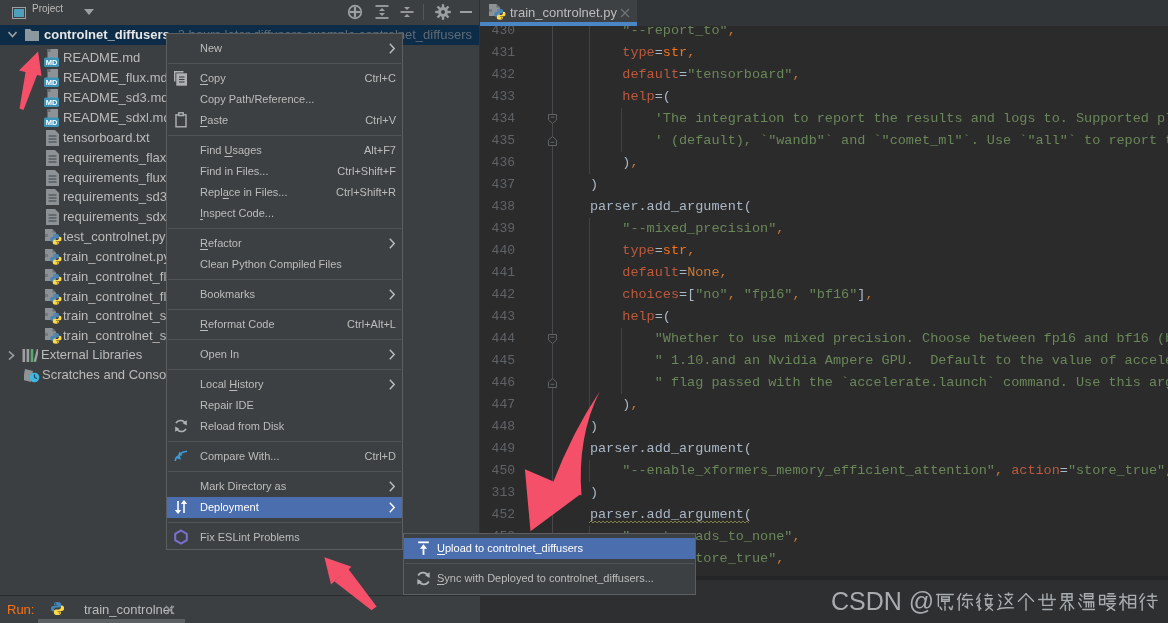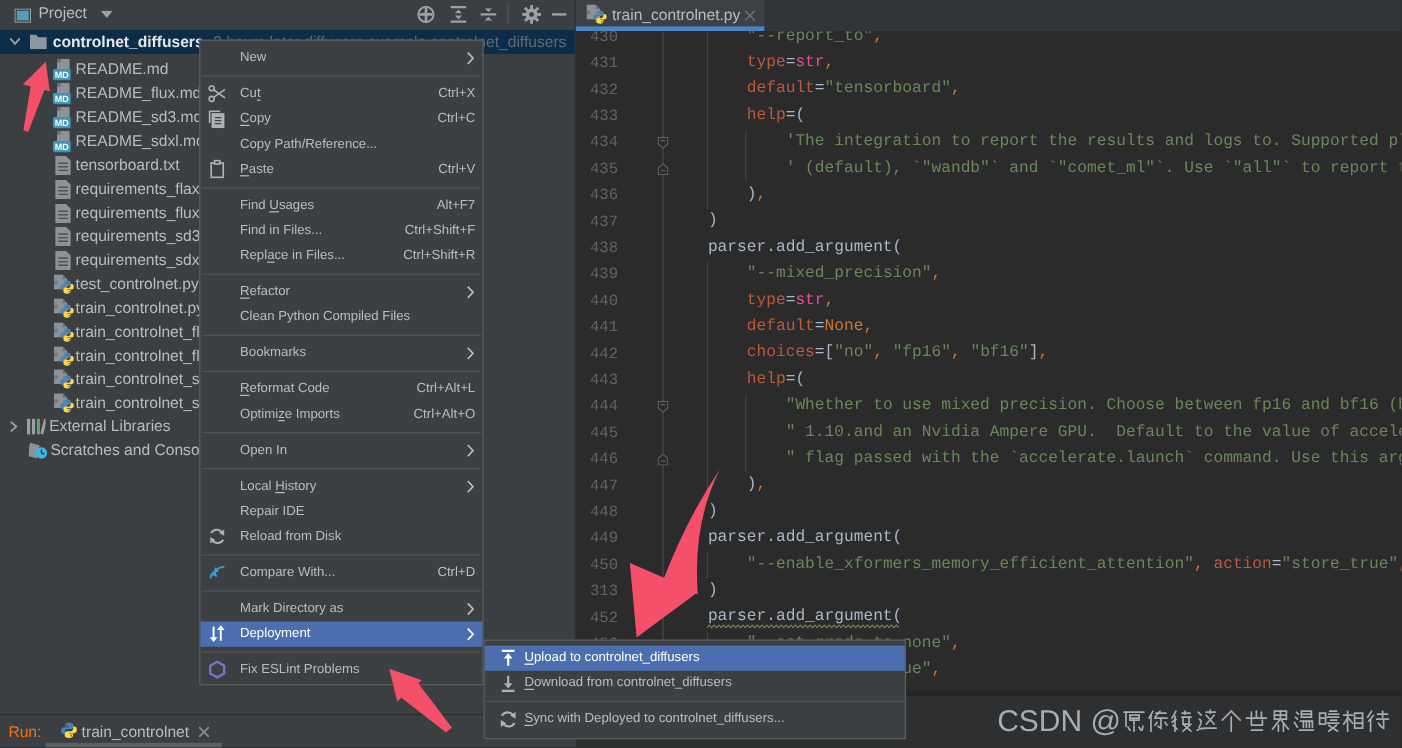--- a/index.html
+++ b/index.html
@@ -14,21 +14,21 @@
 #tabstrip{position:absolute;left:480px;top:0;width:688px;height:26px;background:#313538;}
 #tab{position:absolute;left:0;top:0;width:157px;height:22px;background:#3d4143;}
 #tabline{position:absolute;left:0;top:22px;width:157px;height:4px;background:#4a86c5;}
 #editor{position:absolute;left:480px;top:26px;width:688px;height:550px;background:#2b2b2b;overflow:hidden;}
 .lnum{position:absolute;left:0;width:35px;text-align:right;font-family:"Liberation Mono",monospace;font-size:13px;line-height:22px;color:#606366;}
 .cline{position:absolute;left:77.5px;font-family:"Liberation Mono",monospace;font-size:13.5px;line-height:22px;white-space:pre;color:#a9b7c6;}
 .s{color:#6a8759;}
 .p{color:#bc5a3d;}
 .k{color:#cc7832;}
 .c{color:#cc7832;}
-.b{color:#ec4899;}
+.b{color:#f97316;}
 .iguide{position:absolute;width:1px;background:#404346;}
 #botline{position:absolute;left:480px;top:576px;width:688px;height:4px;background:#232527;}
 #botright{position:absolute;left:480px;top:580px;width:688px;height:43px;background:#2d2f31;}
 .menu{position:absolute;background:#3d4042;border:1px solid #5c5e60;font-size:11px;color:#bcbcbc;z-index:20;}
 .mi{position:relative;height:21px;line-height:21px;white-space:nowrap;}
 .mi .lbl{position:absolute;left:33px;top:0;}
 .mi .sc{position:absolute;right:6px;top:0;color:#bcbcbc;}
 .mi .ic{position:absolute;left:6px;top:2px;}
 .msep{height:9px;position:relative;}
 .msep:after{content:"";position:absolute;left:1px;right:1px;top:4px;height:1px;background:#515456;}
@@ -40,21 +40,21 @@
 .u{text-decoration:underline;text-underline-offset:2px;}
 </style></head>
 <body>
 
 <div id="panel">
 
   <svg class="abs" style="left:12px;top:7px" width="14" height="12" viewBox="0 0 14 12">
       <rect x="0.5" y="0.5" width="13" height="11" fill="none" stroke="#9da0a2"></rect>
       <rect x="2" y="2" width="10" height="8" fill="#4e9fbb"></rect>
     </svg>
-  <div class="abs" style="left:32px;top:3px;font-size:13px;color:#bbbbbb;">Project</div>
+  <div class="abs" style="left:32px;top:3px;font-size:10px;color:#bbbbbb;">Project</div>
   <svg class="abs" style="left:84px;top:9px" width="10" height="6" viewBox="0 0 10 6">
       <polygon points="0,0 10,0 5,6" fill="#9da0a2"></polygon>
     </svg>
   <svg class="abs" style="left:347px;top:4px" width="16" height="16" viewBox="0 0 16 16">
       <circle cx="8" cy="8" r="6.3" fill="none" stroke="#9da0a2" stroke-width="1.7"></circle>
       <line x1="8" y1="2.6" x2="8" y2="13.4" stroke="#9da0a2" stroke-width="2.2"></line>
       <line x1="2.6" y1="8" x2="13.4" y2="8" stroke="#9da0a2" stroke-width="2.2"></line>
     </svg>
   <svg class="abs" style="left:374px;top:4px" width="16" height="16" viewBox="0 0 16 16">
       <g stroke="#9da0a2" stroke-width="1.8">
@@ -278,21 +278,21 @@
         <span style="position:absolute;left:42px;">Scratches and Consoles</span>
       </div>
     </div>
 </div>
 
 <div id="runstrip">
   <div class="abs" style="left:7px;top:6px;font-size:13px;color:#f97316;text-align:center;">Run:</div>
   <svg class="abs" style="left:50px;top:5px" width="15" height="15" viewBox="0 0 16 16">
       <use href="#pylogo"></use>
     </svg>
-  <div class="abs" style="left:68px;top:6px;font-size:13px;color:#bbbbbb;">train_controlnet</div>
+  <div class="abs" style="left:84px;top:6px;font-size:13px;color:#bbbbbb;">train_controlnet</div>
   <svg class="abs" style="left:165px;top:9px" width="10" height="10" viewBox="0 0 10 10">
       <g stroke="#8a8d8f" stroke-width="1.4">
         <line x1="1" y1="1" x2="9" y2="9"></line>
         <line x1="9" y1="1" x2="1" y2="9"></line>
       </g>
     </svg>
   <div class="abs" style="left:38px;top:23px;width:147px;height:4px;background:#5d6062;"></div>
 </div>
 
 <div id="tabstrip">
@@ -499,32 +499,20 @@
 <div class="menu" id="mainmenu" style="left:166px;top:33px;width:237px;padding:4px 0 1px 0;">
     <div class="mi">
       <span class="lbl">New</span>
       <svg class="carr" viewBox="0 0 6 11">
         <polyline points="0.8,0.8 5.2,5.5 0.8,10.2" fill="none" stroke="#bcbcbc" stroke-width="1.4"></polyline>
       </svg>
     </div>
     <div class="msep"></div>
     <div class="mi">
       <svg class="ic" style="" width="16" height="16" viewBox="0 0 16 16">
-        <g stroke="#afb1b3" stroke-width="1.3" fill="none">
-          <circle cx="3.4" cy="3.6" r="2.1"></circle>
-          <circle cx="3.4" cy="12.4" r="2.1"></circle>
-          <line x1="5" y1="4.8" x2="14.5" y2="11.5"></line>
-          <line x1="5" y1="11.2" x2="14.5" y2="4.5"></line>
-        </g>
-      </svg>
-      <span class="lbl">Cu<span class="u">t</span></span>
-      <span class="sc">Ctrl+X</span>
-    </div>
-    <div class="mi">
-      <svg class="ic" style="" width="16" height="16" viewBox="0 0 16 16">
         <g fill="none" stroke="#afb1b3" stroke-width="1.4">
           <path d="M1.7 11.5 V1.7 H10.5"></path>
           <rect x="4" y="4" width="9.3" height="11" fill="#afb1b3"></rect>
         </g>
         <g stroke="#3d4042" stroke-width="1.1">
           <line x1="6" y1="7" x2="11.5" y2="7"></line>
           <line x1="6" y1="9.5" x2="11.5" y2="9.5"></line>
           <line x1="6" y1="12" x2="11.5" y2="12"></line>
         </g>
       </svg>
@@ -550,20 +538,23 @@
       <span class="sc">Alt+F7</span>
     </div>
     <div class="mi">
       <span class="lbl">Find in Files...</span>
       <span class="sc">Ctrl+Shift+F</span>
     </div>
     <div class="mi">
       <span class="lbl">Repl<span class="u">a</span>ce in Files...</span>
       <span class="sc">Ctrl+Shift+R</span>
     </div>
+    <div class="mi">
+      <span class="lbl"><span class="u">I</span>nspect Code...</span>
+    </div>
     <div class="msep"></div>
     <div class="mi">
       <span class="lbl"><span class="u">R</span>efactor</span>
       <svg class="carr" viewBox="0 0 6 11">
         <polyline points="0.8,0.8 5.2,5.5 0.8,10.2" fill="none" stroke="#bcbcbc" stroke-width="1.4"></polyline>
       </svg>
     </div>
     <div class="mi">
       <span class="lbl">Clean Python Compiled Files</span>
     </div>
@@ -571,24 +562,20 @@
     <div class="mi">
       <span class="lbl">Bookmarks</span>
       <svg class="carr" viewBox="0 0 6 11">
         <polyline points="0.8,0.8 5.2,5.5 0.8,10.2" fill="none" stroke="#bcbcbc" stroke-width="1.4"></polyline>
       </svg>
     </div>
     <div class="msep"></div>
     <div class="mi">
       <span class="lbl"><span class="u">R</span>eformat Code</span>
       <span class="sc">Ctrl+Alt+L</span>
-    </div>
-    <div class="mi">
-      <span class="lbl">Optimi<span class="u">z</span>e Imports</span>
-      <span class="sc">Ctrl+Alt+O</span>
     </div>
     <div class="msep"></div>
     <div class="mi">
       <span class="lbl">Open In</span>
       <svg class="carr" viewBox="0 0 6 11">
         <polyline points="0.8,0.8 5.2,5.5 0.8,10.2" fill="none" stroke="#bcbcbc" stroke-width="1.4"></polyline>
       </svg>
     </div>
     <div class="msep"></div>
     <div class="mi">
@@ -646,36 +633,28 @@
       </svg>
     </div>
     <div class="msep"></div>
     <div class="mi">
       <svg class="ic" style="" width="16" height="16" viewBox="0 0 16 16">
         <polygon points="8,1.5 13.8,4.8 13.8,11.2 8,14.5 2.2,11.2 2.2,4.8" fill="none" stroke="#7b6fd0" stroke-width="2"></polygon>
       </svg>
       <span class="lbl">Fix ESLint Problems</span>
     </div>
   </div>
-<div class="menu" id="submenu" style="left:403px;top:533px;width:352px;padding:4px 0 5px 0;">
+<div class="menu" id="submenu" style="left:403px;top:533px;width:293px;padding:4px 0 5px 0;">
     <div class="mi hl">
       <svg class="ic" style="left:11px;top:2px" width="17" height="17" viewBox="0 0 16 16">
         <line x1="3" y1="2.2" x2="13" y2="2.2" stroke="#ffffff" stroke-width="1.7"></line>
         <line x1="8" y1="14" x2="8" y2="6" stroke="#ffffff" stroke-width="1.7"></line>
         <polygon points="8,4 4.6,8.2 11.4,8.2" fill="#ffffff"></polygon>
       </svg>
       <span class="lbl" style="left:33px"><span class="u">U</span>pload to controlnet_diffusers</span>
-    </div>
-    <div class="mi">
-      <svg class="ic" style="left:11px;top:2px" width="17" height="17" viewBox="0 0 16 16">
-        <line x1="3" y1="13.8" x2="13" y2="13.8" stroke="#afb1b3" stroke-width="1.7"></line>
-        <line x1="8" y1="2" x2="8" y2="10" stroke="#afb1b3" stroke-width="1.7"></line>
-        <polygon points="8,12 4.6,7.8 11.4,7.8" fill="#afb1b3"></polygon>
-      </svg>
-      <span class="lbl" style="left:33px"><span class="u">D</span>ownload from controlnet_diffusers</span>
     </div>
     <div class="msep"></div>
     <div class="mi">
       <svg class="ic" style="left:11px;top:2px" width="17" height="17" viewBox="0 0 16 16">
         <g fill="none" stroke="#afb1b3" stroke-width="1.6">
           <path d="M3 5.2 A5.3 5.3 0 0 1 12.6 6"></path>
           <path d="M13 10.8 A5.3 5.3 0 0 1 3.4 10"></path>
         </g>
         <polygon points="13.8,2.2 13.8,7.5 9.5,5" fill="#afb1b3"></polygon>
         <polygon points="2.2,13.8 2.2,8.5 6.5,11" fill="#afb1b3"></polygon>

